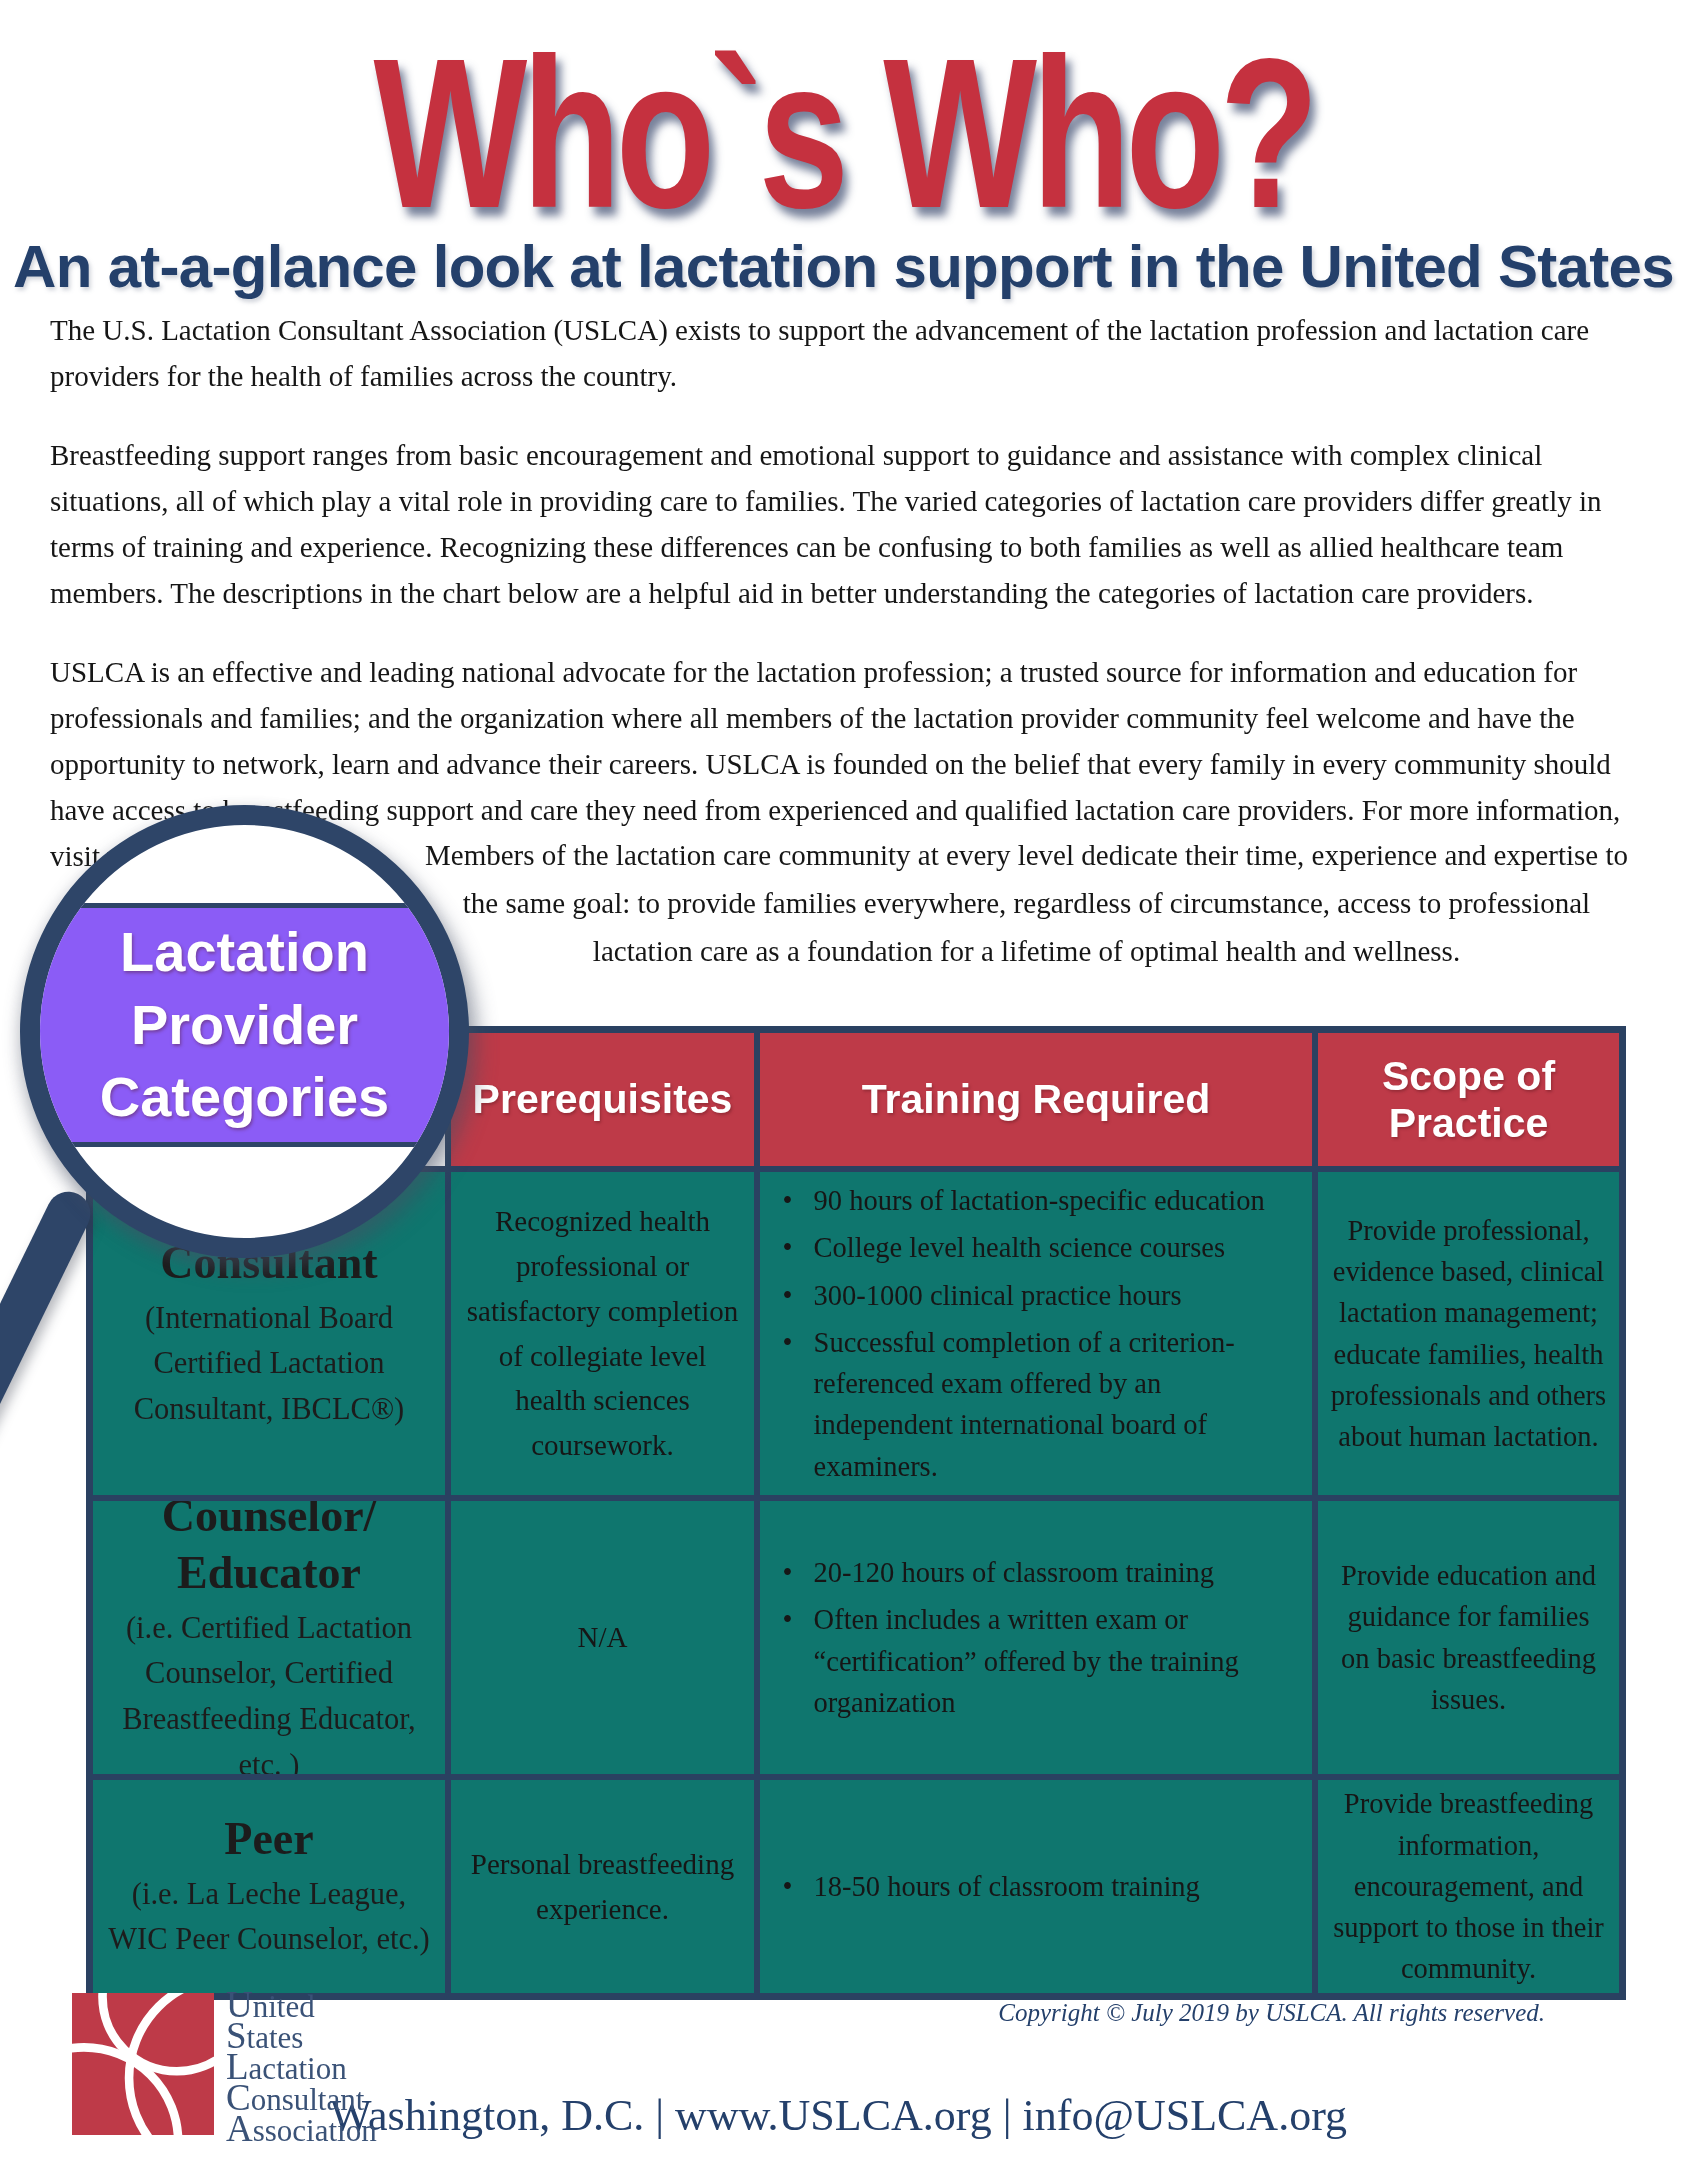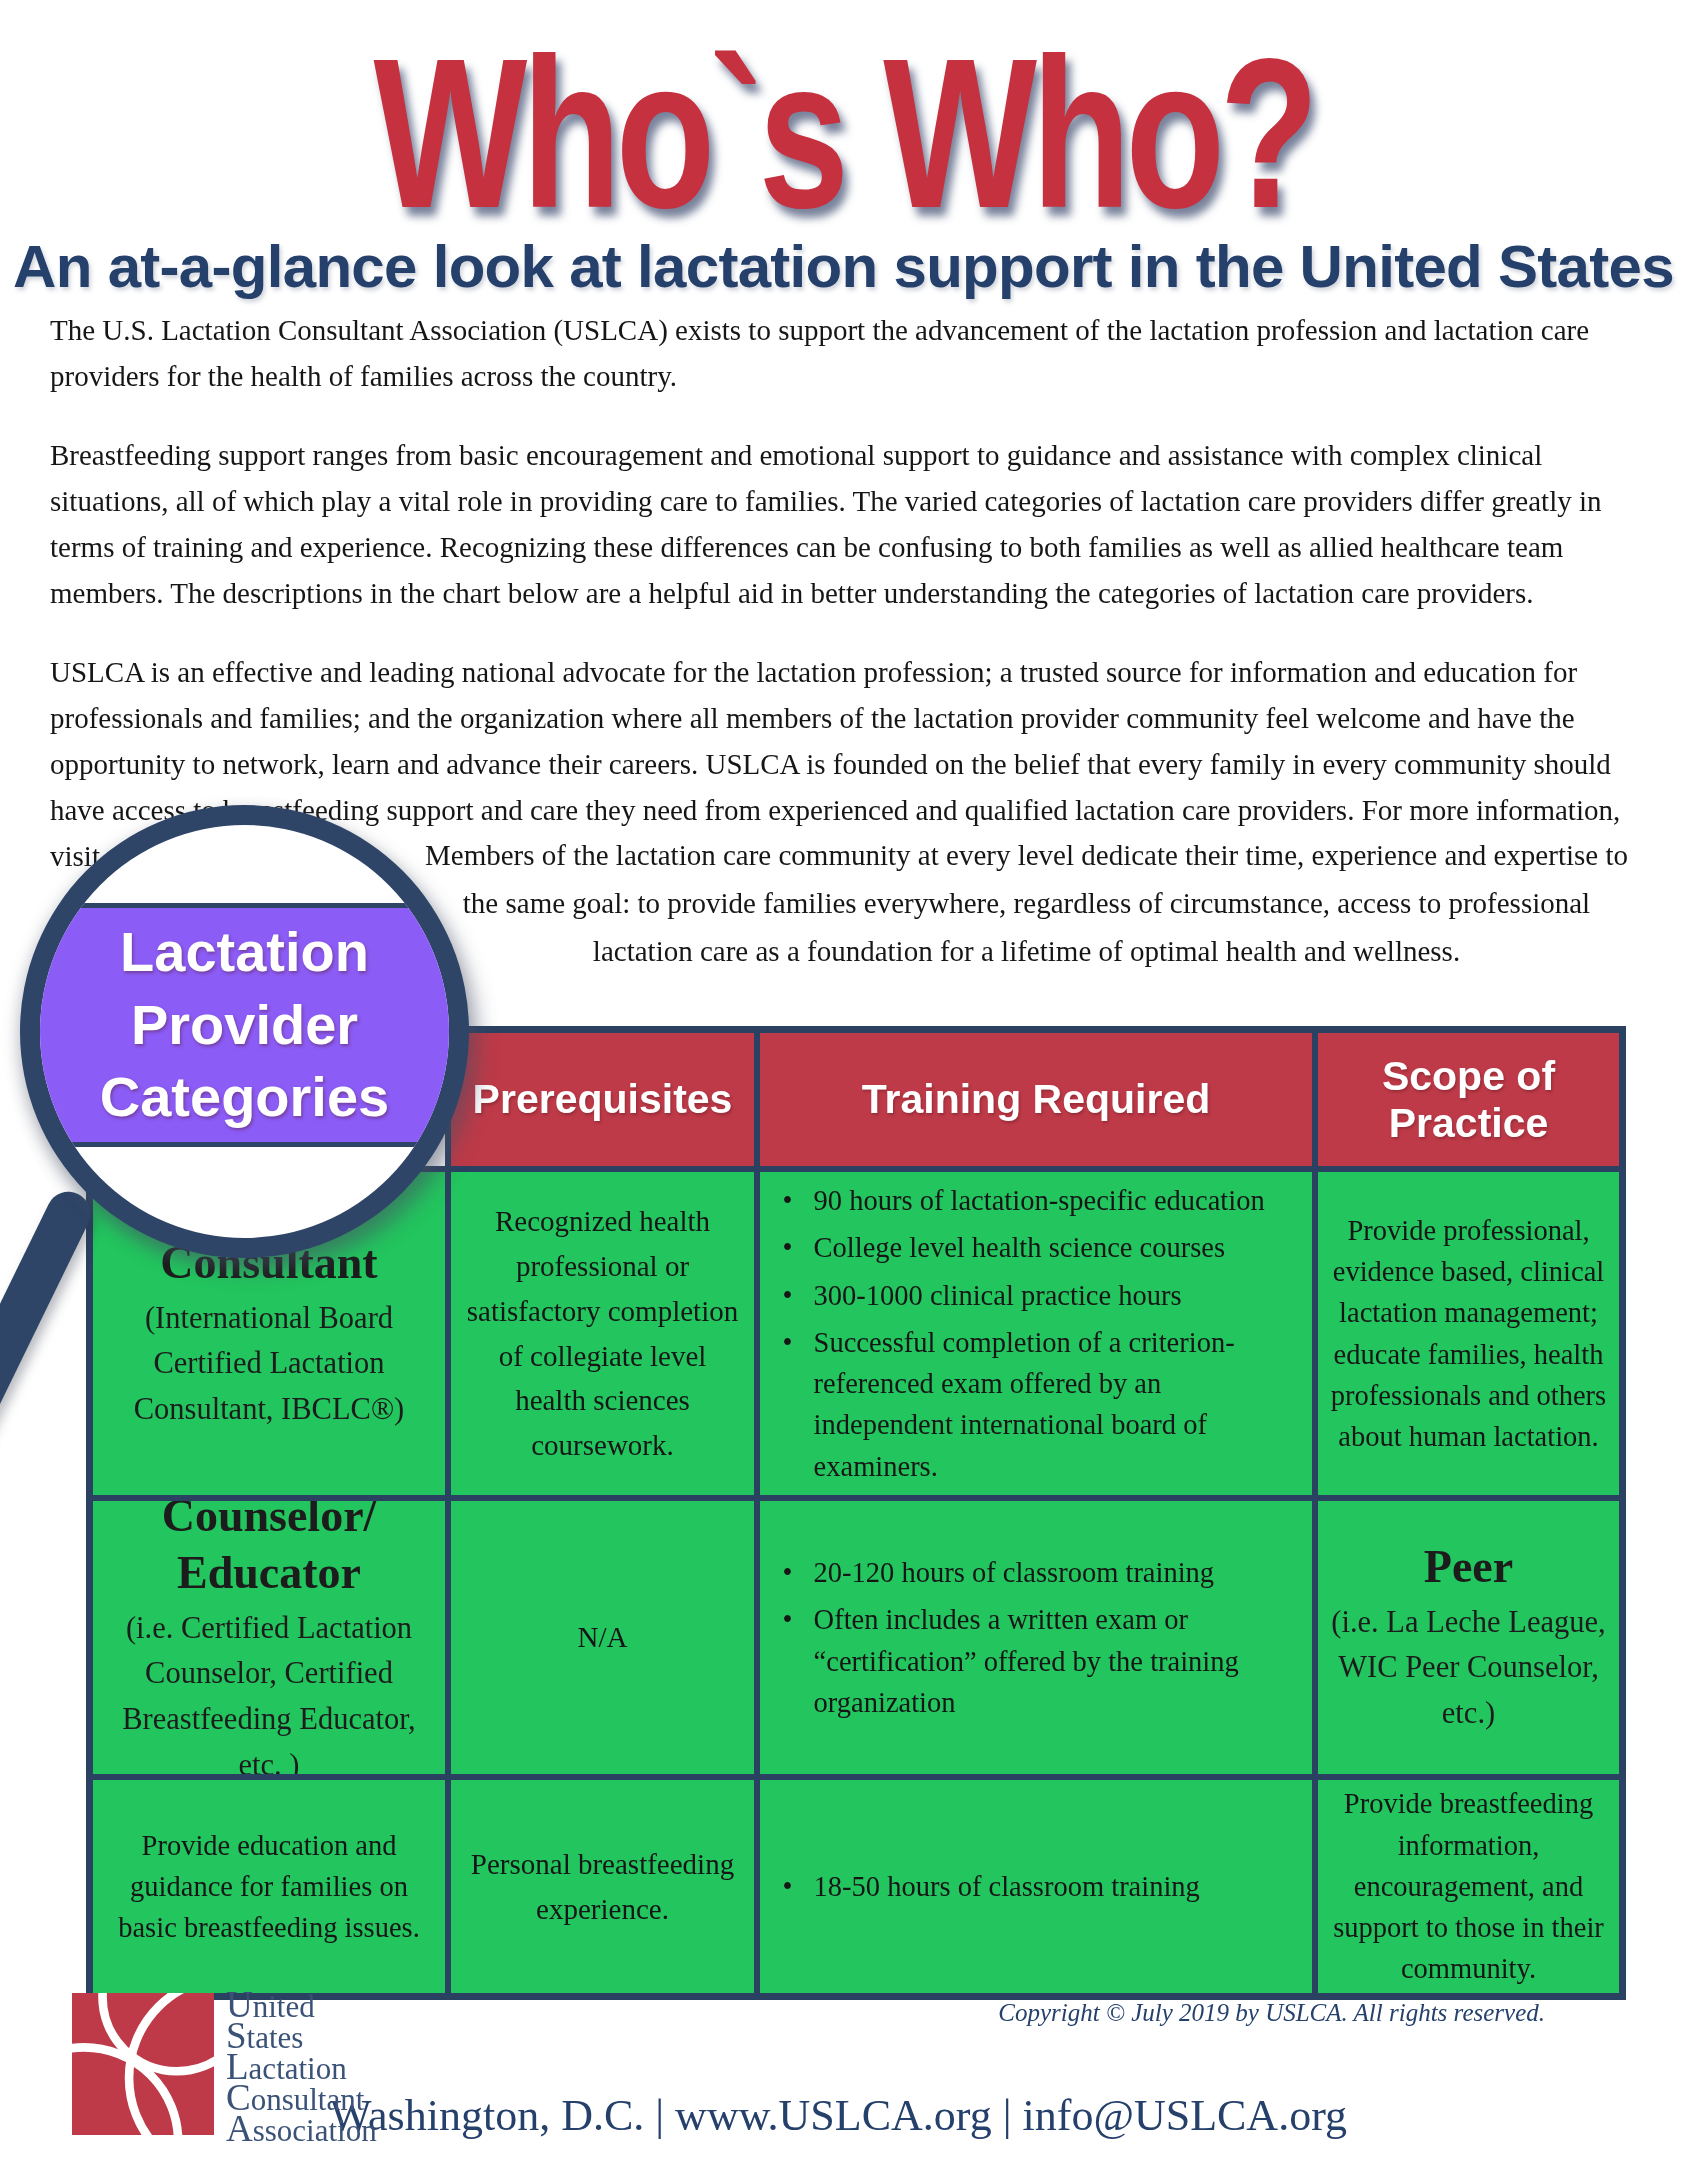--- a/index.html
+++ b/index.html
@@ -38,21 +38,21 @@
     position:absolute; top:831px; left:410px; width:1233px;
     font-size:29px; line-height:48px; text-align:center;
   }
   
   .provider-table{
     position:absolute; top:1026px; left:86px;
     display:grid;
     grid-template-columns:358px 309px 558px 307px;
     grid-template-rows:139px 329px 279px 219px;
     border:4px solid #2a4161;
-    background:#22c55e;
+    background:#0f766e;
     z-index:2;
   }
   .cell{
     border:3.3px solid #2a4161;
     display:flex; flex-direction:column; justify-content:center;
     padding:6.6px 12px; box-sizing:border-box; overflow:hidden;
   }
   .cell.header{
     background:#be3a48; color:#ffffff;
     font-family:"Liberation Sans","DejaVu Sans",sans-serif;
@@ -164,26 +164,26 @@
 Educator</div>
       <div class="cat-detail">(i.e. Certified Lactation Counselor, Certified Breastfeeding Educator, etc. )</div>
     </div>
     <div class="cell plain-cell">N/A</div>
     <div class="cell train-cell">
       <ul>
           <li>20-120 hours of classroom training</li>
           <li>Often includes a written exam or “certification” offered by the training organization</li>
         </ul>
     </div>
+    <div class="cell scope-cell">Provide education and guidance for families on basic breastfeeding issues.</div>
+
     <div class="cell cat-cell">
       <div class="cat-name">Peer</div>
       <div class="cat-detail">(i.e. La Leche League, WIC Peer Counselor, etc.)</div>
     </div>
-
-    <div class="cell scope-cell">Provide education and guidance for families on basic breastfeeding issues.</div>
     <div class="cell plain-cell">Personal breastfeeding experience.</div>
     <div class="cell train-cell">
       <ul>
           <li>18-50 hours of classroom training</li>
         </ul>
     </div>
     <div class="cell scope-cell">Provide breastfeeding information, encouragement, and support to those in their community.</div>
   </div>
 
   <div class="lens-handle"></div>

